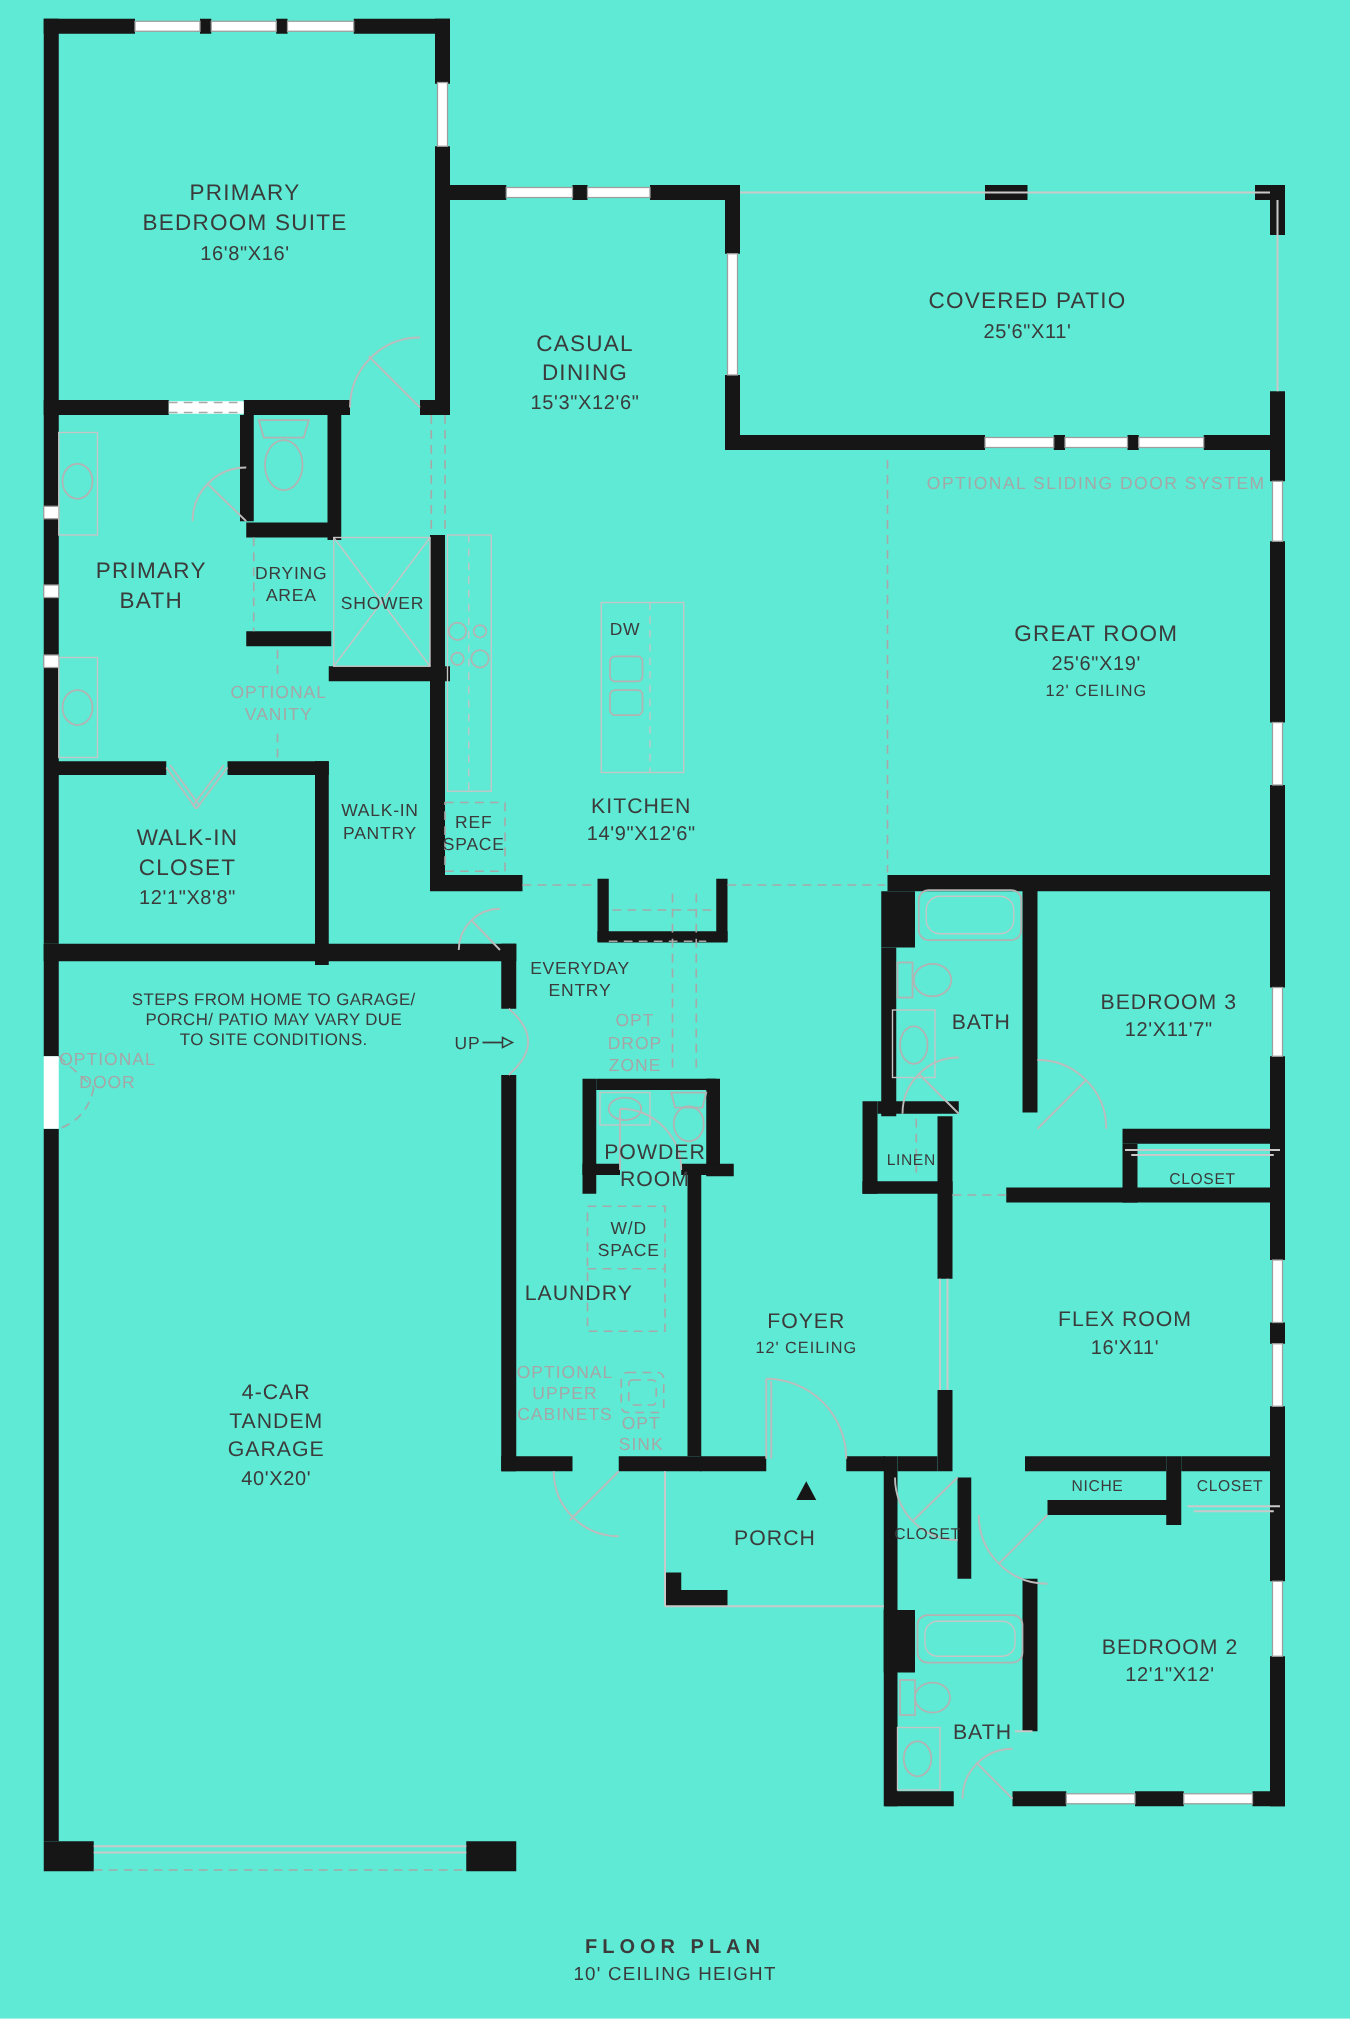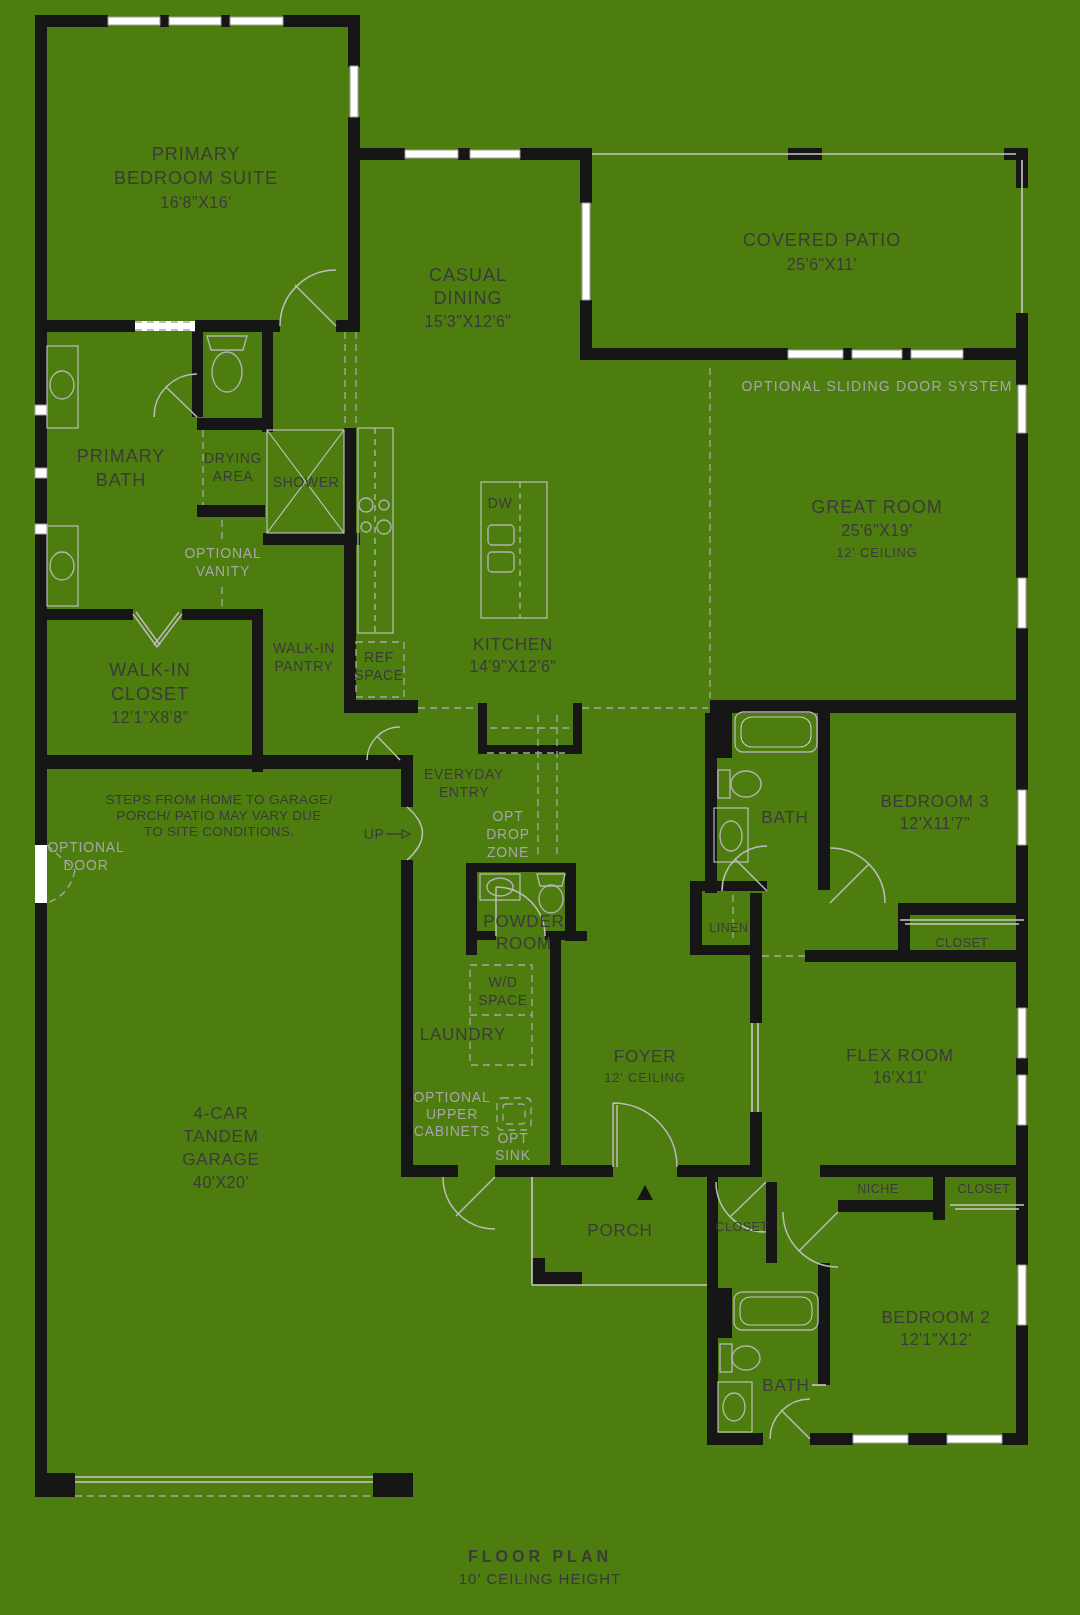--- a/index.html
+++ b/index.html
@@ -1,16 +1,16 @@
 <!DOCTYPE html>
 <html><head>
 <meta charset="utf-8">
 <style>
   html,body{margin:0;padding:0;background:#ffffff;}
-  .page{position:relative;width:1080px;height:1615px;background:#4d7c0f;overflow:hidden;}
+  .page{position:relative;width:1080px;height:1615px;background:#5eead4;overflow:hidden;}
   svg{position:absolute;left:0;top:0;}
   svg text{font-family:"Liberation Sans","DejaVu Sans",sans-serif;fill:#3b3b3b;text-anchor:middle;}
   .wall{fill:#161616;stroke:none;}
   .win{fill:#ffffff;stroke:#9e9e9e;stroke-width:1;}
   .fx{fill:none;stroke:#b3b3b3;stroke-width:1.4;}
   .fx2{fill:none;stroke:#c6c6c6;stroke-width:1.1;}
   .door{fill:none;stroke:#bcbcbc;stroke-width:1.5;}
   .dash{fill:none;stroke:#a8a8a8;stroke-width:1.3;stroke-dasharray:7 5;}
   .thin{fill:none;stroke:#c9c9c9;stroke-width:1.6;}
   .lbl{font-size:18px;letter-spacing:1px;}

